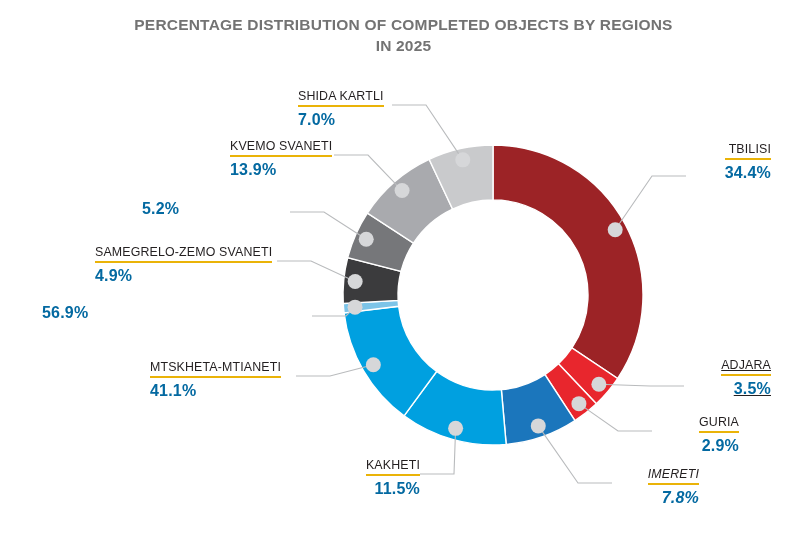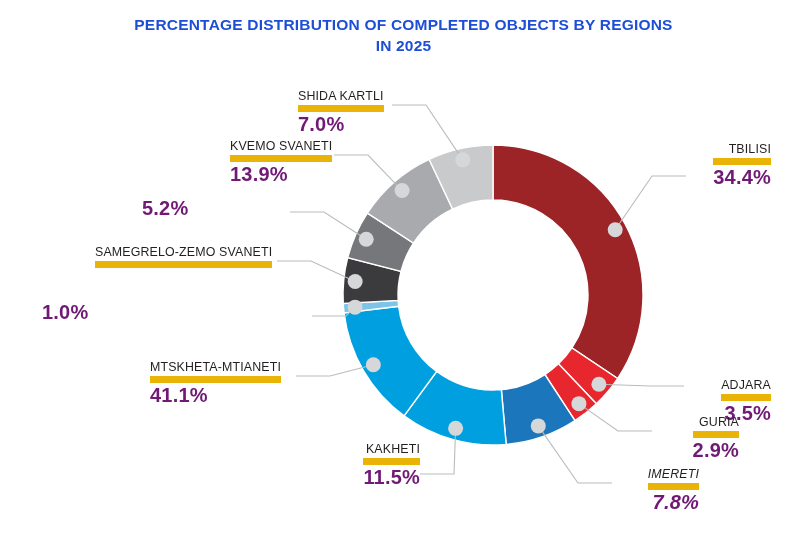--- a/index.html
+++ b/index.html
@@ -27,49 +27,49 @@
     left: 0;
     width: 795px;
     text-align: center;
     pointer-events: none;
   }
   .title-line {
     font-size: 15.5px;
     font-weight: bold;
     letter-spacing: 0.2px;
     line-height: 21px;
-    color: #1d4ed8;
+    color: #737373;
     font-family: "Liberation Sans", sans-serif;
     padding-left: 12px;
   }
   svg.donut-svg {
     position: absolute;
     top: 0;
     left: 0;
     width: 795px;
     height: 535px;
   }
   .label-box {
     position: absolute;
     white-space: nowrap;
   }
   .label-name {
     font-size: 12.4px;
     font-weight: normal;
     letter-spacing: 0.15px;
     color: #231f20;
-    border-bottom: 7px solid #eab308;
+    border-bottom: 2px solid #eab308;
     padding-bottom: 2px;
     display: block;
     line-height: 14px;
   }
   .label-value {
-    font-size: 20px;
+    font-size: 16px;
     font-weight: bold;
-    color: #701a75;
+    color: #0369a1;
     display: block;
     margin-top: 4px;
     line-height: 17px;
     letter-spacing: 0.2px;
   }
   .lb-right { text-align: right; }
   .lb-left  { text-align: left; }
 </style>
 </head>
 <body>
@@ -132,51 +132,52 @@
         <circle cx="402.0628728282156" cy="190.53618376804957" r="7.5" fill="#d6d7d9"></circle>
         <circle cx="462.78716106657873" cy="159.8355284714835" r="7.5" fill="#d6d7d9"></circle>
       </g>
   </svg>
 
   <div class="label-box lb-right" style="right:24px; top:142px;">
     <span class="label-name">TBILISI</span>
     <span class="label-value">34.4%</span>
   </div>
 
-  <div class="label-box lb-right" style="right:24px; top:378px;">
+  <div class="label-box lb-right" style="right:24px; top:358px;text-decoration:underline;">
     <span class="label-name">ADJARA</span>
     <span class="label-value">3.5%</span>
   </div>
 
   <div class="label-box lb-right" style="right:56px; top:415px;">
     <span class="label-name">GURIA</span>
     <span class="label-value">2.9%</span>
   </div>
 
   <div class="label-box lb-right" style="right:96px; top:467px;font-style:italic;">
     <span class="label-name">IMERETI</span>
     <span class="label-value">7.8%</span>
   </div>
 
-  <div class="label-box lb-right" style="right:375px; top:442px;">
+  <div class="label-box lb-right" style="right:375px; top:458px;">
     <span class="label-name">KAKHETI</span>
     <span class="label-value">11.5%</span>
   </div>
 
   <div class="label-box lb-left" style="left:150px; top:360px;">
     <span class="label-name">MTSKHETA-MTIANETI</span>
     <span class="label-value">41.1%</span>
   </div>
 
   <div class="label-box lb-left" style="left:42px; top:300px;">
-    <span class="label-value">1.0%</span>
+    <span class="label-value">56.9%</span>
   </div>
 
   <div class="label-box lb-left" style="left:95px; top:245px;">
     <span class="label-name">SAMEGRELO-ZEMO SVANETI</span>
+    <span class="label-value">4.9%</span>
   </div>
 
   <div class="label-box lb-left" style="left:142px; top:196px;">
     <span class="label-value">5.2%</span>
   </div>
 
   <div class="label-box lb-left" style="left:230px; top:139px;">
     <span class="label-name">KVEMO SVANETI</span>
     <span class="label-value">13.9%</span>
   </div>

